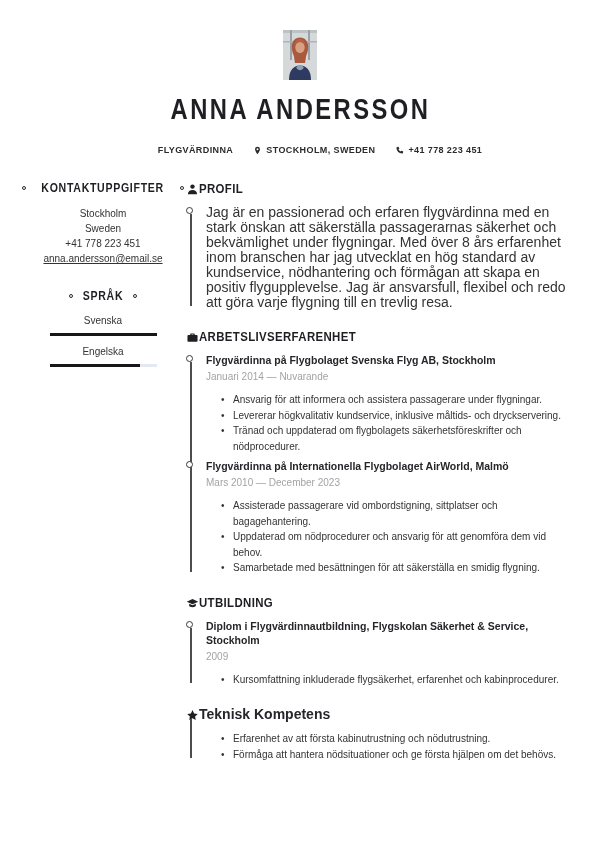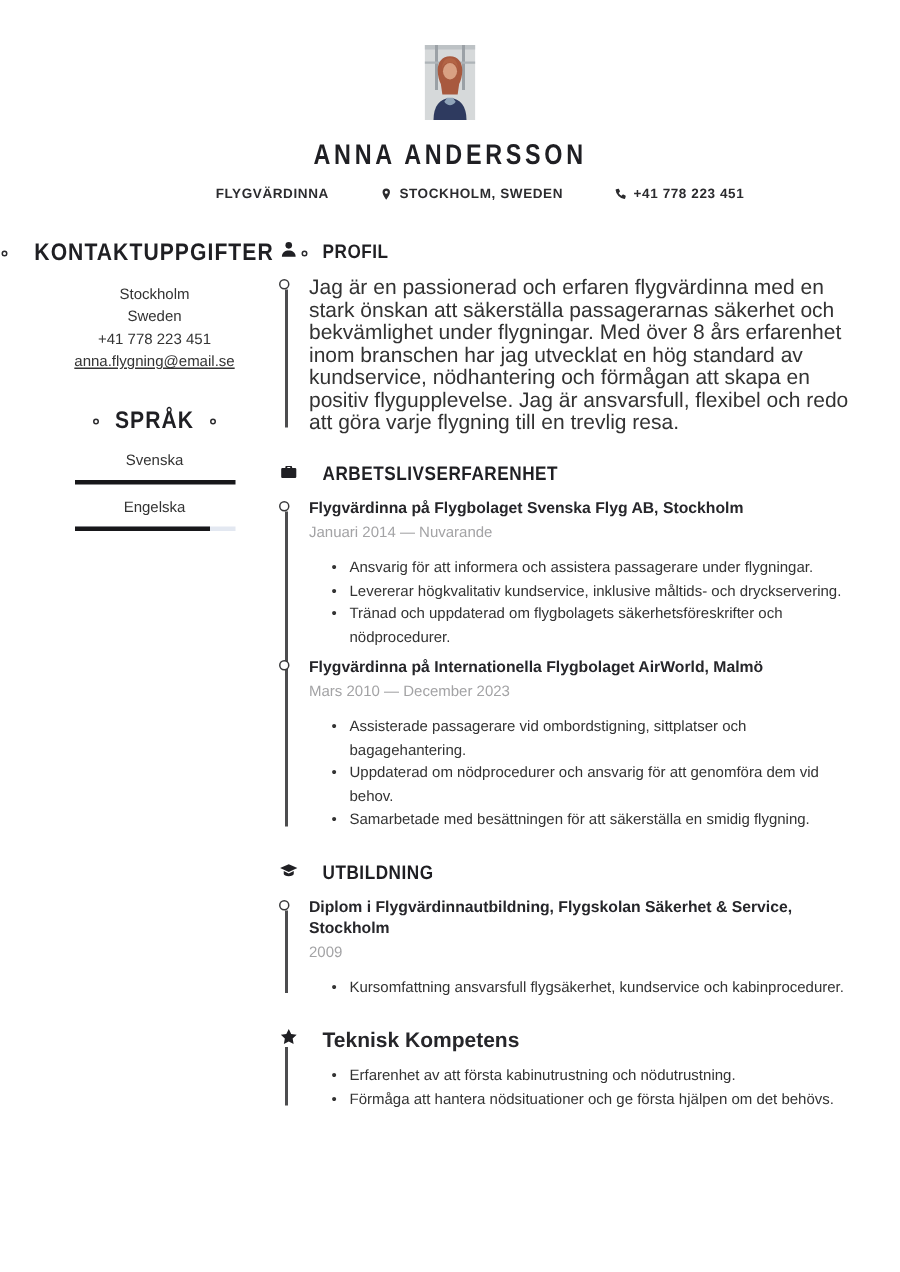--- a/index.html
+++ b/index.html
@@ -12,55 +12,55 @@
   }
   .page { width:600px; height:848px; background:#fff; position:relative; }
 
   
   .header { padding-top:30px; text-align:center; }
   .photo {
     width:34px; height:50px; margin:0 auto; overflow:hidden; display:block;
   }
   .name {
     margin-top:13px;
-    font-size:19px; font-weight:bold; color:#1f1f23;
+    font-size:29px; font-weight:bold; color:#1f1f23;
     letter-spacing:3px; white-space:nowrap;
   }
   .name-inner { display:inline-block; transform:scaleX(0.82); transform-origin:center; }
   .subline {
-    margin-top:9px;
-    display:flex; justify-content:center; align-items:center; gap:34px;
+    margin-top:19px;
+    display:flex; justify-content:center; align-items:center; gap:20px;
     font-size:9px; font-weight:bold; letter-spacing:0.4px; color:#2b2b2e;padding-left:40px;
   }
   .subline .item { display:flex; align-items:center; gap:4px; }
   .subline svg { width:9px; height:9px; display:block; }
 
   
   .columns { display:flex; margin-top:26px; }
   .sidebar { width:150px; margin-left:28px; flex:none; text-align:center; font-size:10px; }
   .main { flex:1; margin-left:8px; margin-right:28px; }
 
   
   .side-heading {
     display:flex; align-items:center; justify-content:center; gap:7px;
-    font-size:16px; font-weight:bold; color:#1f1f23; letter-spacing:0.8px;
+    font-size:12px; font-weight:bold; color:#1f1f23; letter-spacing:0.8px;
     margin-bottom:11px;
   }
   .side-heading .txt { display:inline-block; transform:scaleX(0.88); transform-origin:center; white-space:nowrap; }
   .ring { width:4px; height:4px; border:1px solid #2b2b2e; border-radius:50%; display:inline-block; flex:none; }
   .contact-line { line-height:15px; color:#333; }
   .email-link { color:#333; text-decoration:underline; line-height:15px; display:inline-block; }
   .lang-section { margin-top:23px; }
   .lang-name { line-height:14px; color:#333; margin-top:9px; }
   .lang-bar { width:107px; height:3px; margin:5px auto 0 auto; background:#e3e8f1; position:relative; }
   .lang-fill { height:3px; background:#17171a; }
 
   
   .section { margin-bottom:19px; }
-  .sec-head { display:flex; align-items:flex-start; gap:16px; margin-bottom:9px; }
+  .sec-head { display:flex; align-items:flex-end; gap:0; margin-bottom:9px; }
   .sec-icon { width:13px; height:13px; flex:none; color:#202024; display:flex; align-items:center; justify-content:center; }
   .sec-icon svg { width:13px; height:13px; display:block; }
   .sec-title {
     font-size:13px; font-weight:bold; color:#1f1f23; letter-spacing:0.4px; white-space:nowrap;
   }
   .sec-title .txt { display:inline-block; transform:scaleX(0.88); transform-origin:left; }
   .sec-title-plain { font-size:14px; font-weight:bold; color:#26262a; }
 
   .timeline { position:relative; padding-left:20px; }
   .timeline::before {
@@ -132,21 +132,21 @@
 
       <div>
         <div class="side-heading">
           <span class="ring"></span>
           <span class="txt">KONTAKTUPPGIFTER</span>
           <span class="ring"></span>
         </div>
         <div class="contact-line">Stockholm</div>
         <div class="contact-line">Sweden</div>
         <div class="contact-line">+41 778 223 451</div>
-        <a href="#" class="email-link">anna.flygning@email.se</a>
+        <a href="#" class="email-link">anna.andersson@email.se</a>
       </div>
 
       <div class="lang-section">
         <div class="side-heading">
           <span class="ring"></span>
           <span class="txt">SPRÅK</span>
           <span class="ring"></span>
         </div>
 
         <div>
@@ -226,21 +226,21 @@
               <path d="M3.9 8.3v2.4c0 1 1.9 1.8 4.1 1.8s4.1-.8 4.1-1.8V8.3L8 10.2 3.9 8.3z"></path>
             </svg>
           </span>
           <h2 class="sec-title"><span class="txt">UTBILDNING</span></h2>
         </div>
         <div class="timeline">
           <div class="entry dotted">
             <div class="entry-title">Diplom i Flygvärdinnautbildning, Flygskolan Säkerhet &amp; Service, Stockholm</div>
             <div class="entry-date">2009</div>
             <ul class="bullets">
-              <li>Kursomfattning ansvarsfull flygsäkerhet, kundservice och kabinprocedurer.</li>
+              <li>Kursomfattning inkluderade flygsäkerhet, erfarenhet och kabinprocedurer.</li>
             </ul>
           </div>
         </div>
       </section>
 
       <section class="section">
         <div class="sec-head">
           <span class="sec-icon">
             <svg viewBox="0 0 16 16" fill="currentColor">
               <path d="M8 1.3l2 4.1 4.5.6-3.3 3.1.8 4.4L8 11.4l-4 2.1.8-4.4L1.5 6l4.5-.6z"></path>

